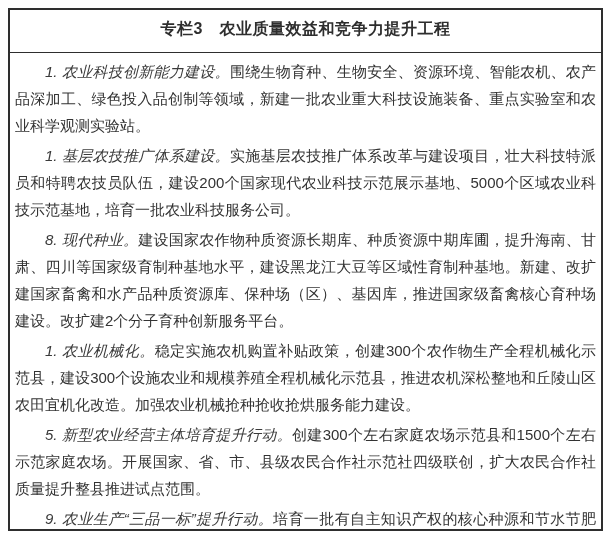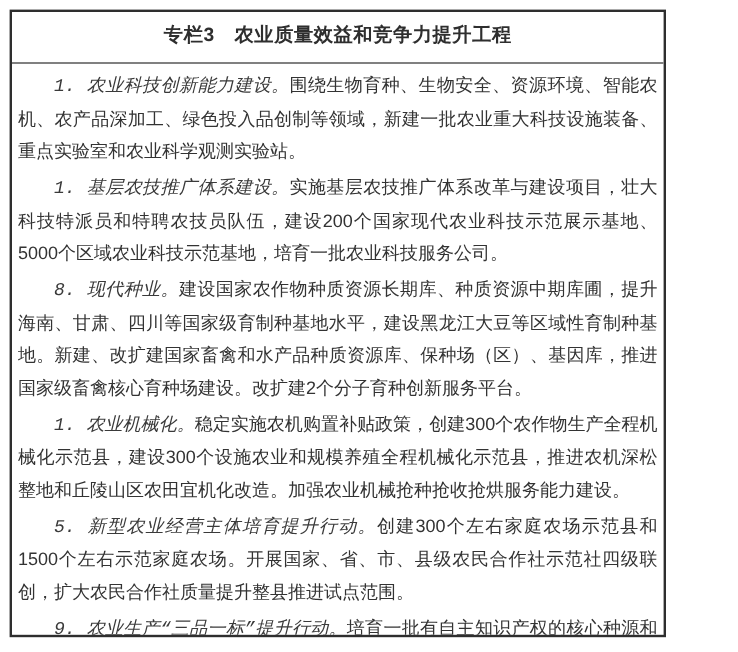--- a/index.html
+++ b/index.html
@@ -11,21 +11,21 @@
     width: 615px;
     height: 543px;
     font-family: "Liberation Sans", "DejaVu Sans", sans-serif;
     color: #333333;
     overflow: hidden;
   }
   .column-box {
     position: absolute;
     left: 8px;
     top: 8px;
-    width: 547px;
+    width: 595px;
     height: 523px;
     border: 2px solid #2e2e2e;
     background: #ffffff;
     box-sizing: border-box;
     overflow: hidden;
   }
   .box-title {
     text-align: center;
     font-weight: bold;
     font-size: 16px;
@@ -39,21 +39,21 @@
     font-size: 15px;
     line-height: 27px;
   }
   .box-body p {
     margin: 0 0 3px 0;
     text-indent: 2em;
     text-align: justify;
   }
   .lead {
     font-style: italic;
-    font-family: Liberation Mono, monospace;
+    font-family: Liberation Sans, sans-serif;
     color: #3a3a3a;
   }
   .body-text {
     font-style: normal;
     color: #333333;
   }
 </style>
 </head>
 <body>
 

